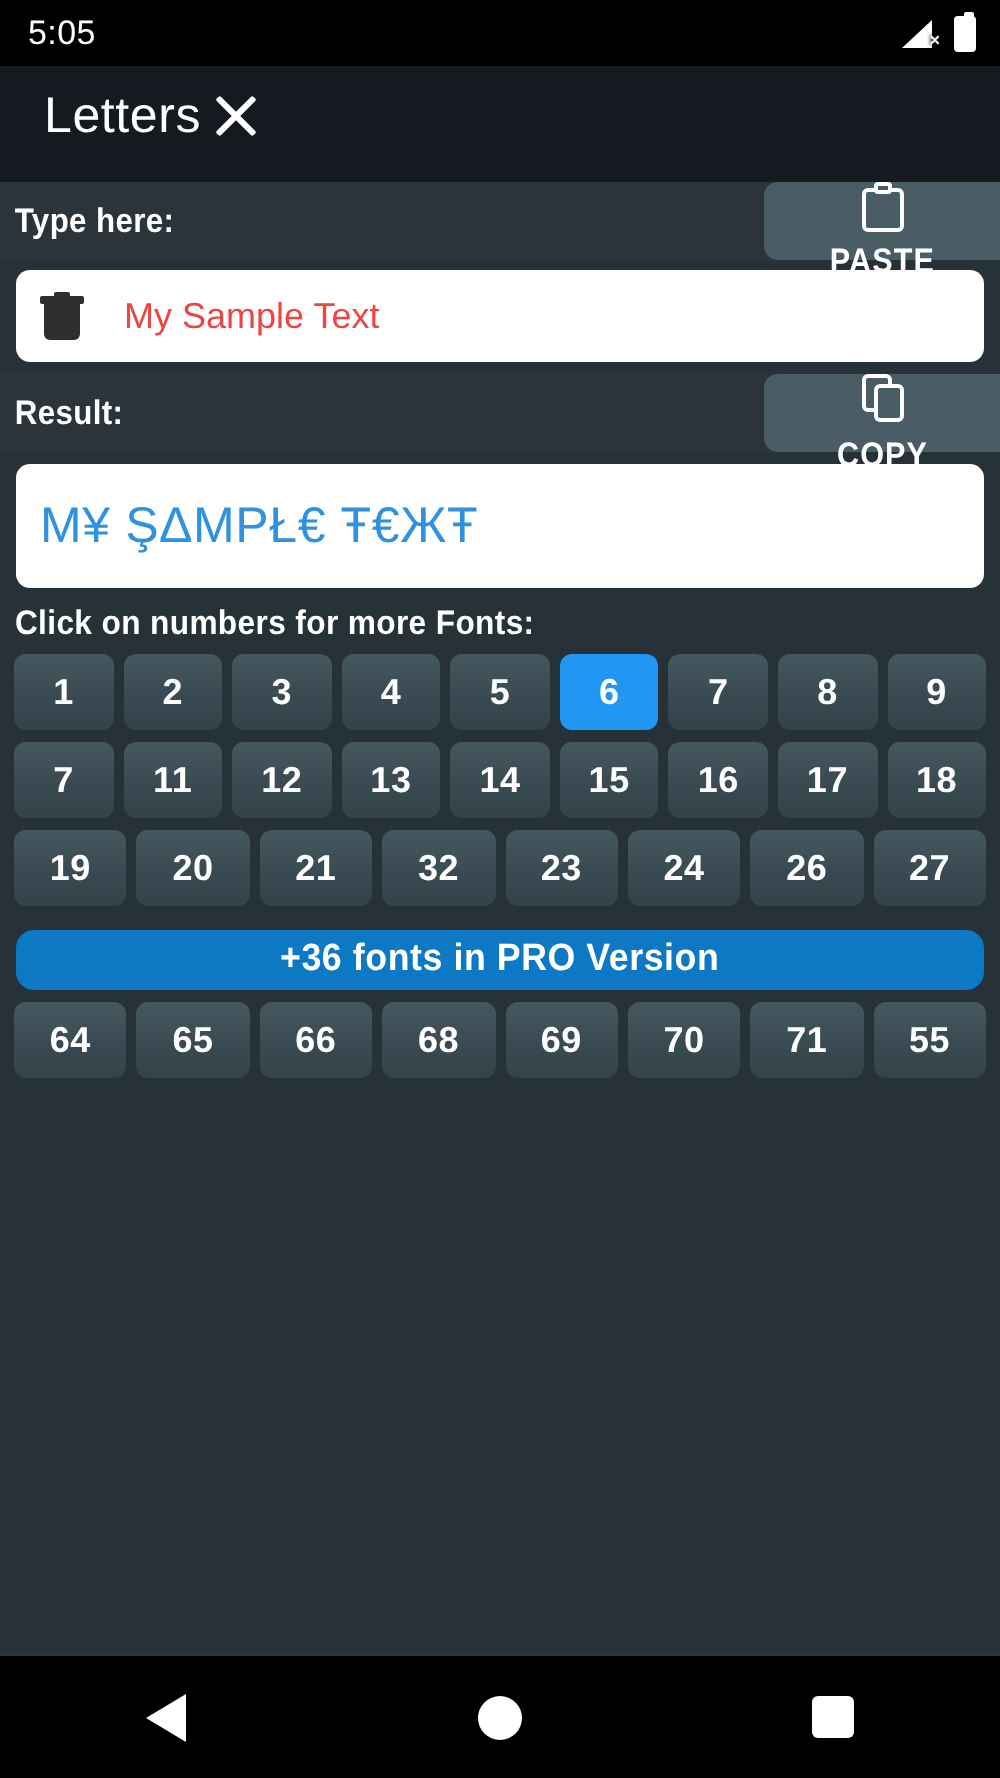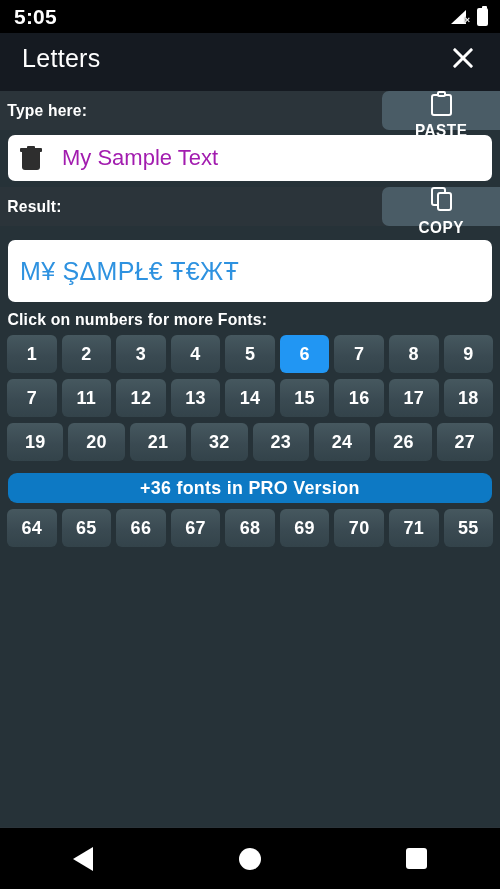--- a/index.html
+++ b/index.html
@@ -10,39 +10,39 @@
     overflow:hidden;
   }
   .phone { position:relative; width:500px; height:889px; display:flex; flex-direction:column; background:#263238; }
 
   
   .statusbar {
     height:33px; background:#000; color:#fff;
     display:flex; align-items:center; justify-content:space-between;
     padding:0 12px 0 14px; flex:0 0 33px;
   }
-  .status-time { font-size:21px; font-weight:bold; letter-spacing:.2px; }
+  .status-time { font-size:17px; font-weight:normal; letter-spacing:.2px; }
   .status-icons { display:flex; align-items:center; gap:9px; }
   .signal-ico { position:relative; width:17px; height:15px; }
   .signal-ico .tri {
     position:absolute; left:0; bottom:0;
     width:0; height:0; border-style:solid;
     border-width:0 0 14px 15px; border-color:transparent transparent #fff transparent;
   }
   .signal-ico .xmark {
     position:absolute; right:-2px; bottom:-1px; font-size:9px; line-height:9px;
     color:#fff; font-weight:bold; text-shadow:0 0 2px #000,0 0 2px #000;
   }
   .batt-ico { position:relative; width:11px; height:18px; border:2px solid #fff; border-radius:2px; background:#fff; }
   .batt-ico:before { content:""; position:absolute; top:-4px; left:2.5px; width:5px; height:3px; background:#fff; border-radius:1px; }
 
   
   .titlebar {
     height:58px; background:#151a21; flex:0 0 58px;
-    display:flex; align-items:center; justify-content:space-between;
+    display:flex; align-items:center; 
     padding:0 20px 8px 22px;
   }
   .title-text { color:#fff; font-size:25px; letter-spacing:.3px; }
   .close-btn { width:34px; height:34px; position:relative; cursor:pointer; }
   .close-btn:before, .close-btn:after {
     content:""; position:absolute; top:50%; left:50%;
     width:26px; height:3px; background:#fff; border-radius:1px;
   }
   .close-btn:before { transform:translate(-50%,-50%) rotate(45deg); }
   .close-btn:after  { transform:translate(-50%,-50%) rotate(-45deg); }
@@ -79,23 +79,23 @@
   
   .field {
     background:#fff; margin:5px 8px 0 8px; border-radius:7px;
     display:flex; align-items:center;
   }
   .field-input { height:46px; flex:0 0 46px; padding:0 12px; }
   .trash-ico { position:relative; width:22px; height:24px; flex:0 0 22px; margin-right:20px; cursor:pointer; }
   .trash-ico .can { position:absolute; left:2px; top:6px; width:18px; height:18px; background:#2e2e2e; border-radius:0 0 3px 3px; }
   .trash-ico .lid { position:absolute; left:0; top:2px; width:22px; height:4px; background:#2e2e2e; border-radius:1px; }
   .trash-ico .hdl { position:absolute; left:7px; top:0; width:8px; height:3px; background:#2e2e2e; border-radius:1px; }
-  .input-text { color:#a21caf; font-size:22px; white-space:nowrap; overflow:hidden; }
-
-  .field-result { height:62px; flex:0 0 62px; padding:12px 12px; margin-top:14px; }
+  .input-text { color:#ef4444; font-size:18px; white-space:nowrap; overflow:hidden; }
+
+  .field-result { height:62px; flex:0 0 62px; padding:12px 12px; margin-top:6px; }
   .result-text { color:#2e92e0; font-size:25px; white-space:nowrap; overflow:hidden; letter-spacing:.3px; }
 
   
   .hint {
     color:#fff; font-size:17px; font-weight:bold; letter-spacing:.2px;
     padding:8px 0 5px 8px; font-stretch:condensed;
     transform:scaleX(.93); transform-origin:left center;
   }
 
   
@@ -221,21 +221,20 @@
       <button class="num-btn">26</button>
       <button class="num-btn">27</button>
     </div>
     <div class="pro-banner">
       <span>+36 fonts in PRO Version</span>
     </div>
     <div class="grid-row">
       <button class="num-btn">64</button>
       <button class="num-btn">65</button>
       <button class="num-btn">66</button>
-      <button class="num-btn">67</button>
       <button class="num-btn">68</button>
       <button class="num-btn">69</button>
       <button class="num-btn">70</button>
       <button class="num-btn">71</button>
       <button class="num-btn">55</button>
     </div>
   </div>
 
   <div class="filler"></div>
 

